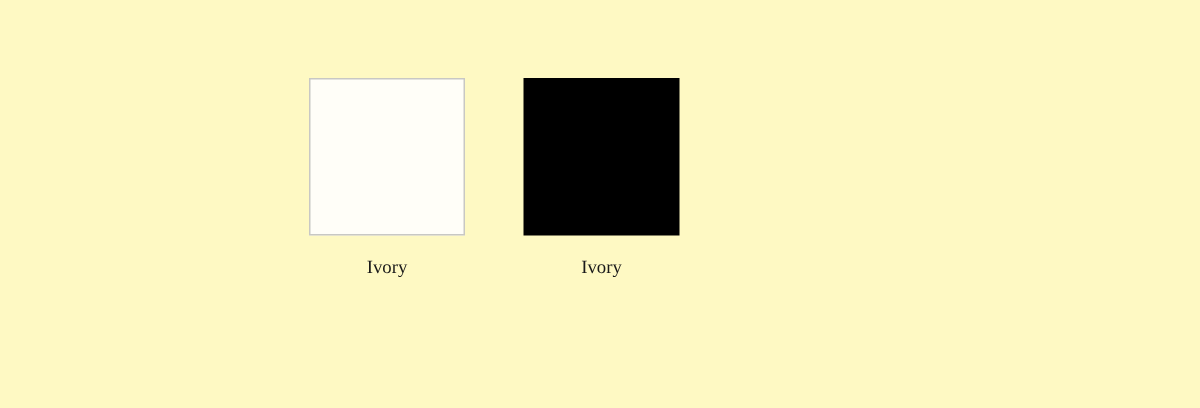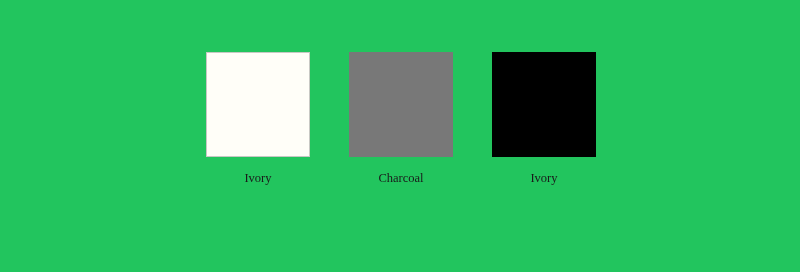--- a/index.html
+++ b/index.html
@@ -48,33 +48,29 @@
     line-height: 14px;
     color: #1a1a1a;
     text-align: center;
     white-space: nowrap;
     font-family: "Liberation Serif", "DejaVu Serif", serif;
   }
 </style>
 </head>
 <body>
 
-<div id="palette-board" style="background: #22c55e;">
+<div id="palette-board" style="background: #fef9c3;">
 
   <div id="swatch-row">
 
     <div class="swatch-cell">
       <div class="swatch-chip" style="background: rgb(255, 254, 248); border: 1px solid rgb(200, 200, 196);"></div>
       <div class="swatch-label">Ivory</div>
     </div>
 
-    <div class="swatch-cell">
-      <div class="swatch-chip" style="background: rgb(120, 120, 120); border: 0px solid transparent;"></div>
-      <div class="swatch-label">Charcoal</div>
-    </div>
 
     <div class="swatch-cell">
       <div class="swatch-chip" style="background: rgb(0, 0, 0); border: 0px solid transparent;"></div>
       <div class="swatch-label">Ivory</div>
     </div>
 
   </div>
 </div>
 
 </body></html>

